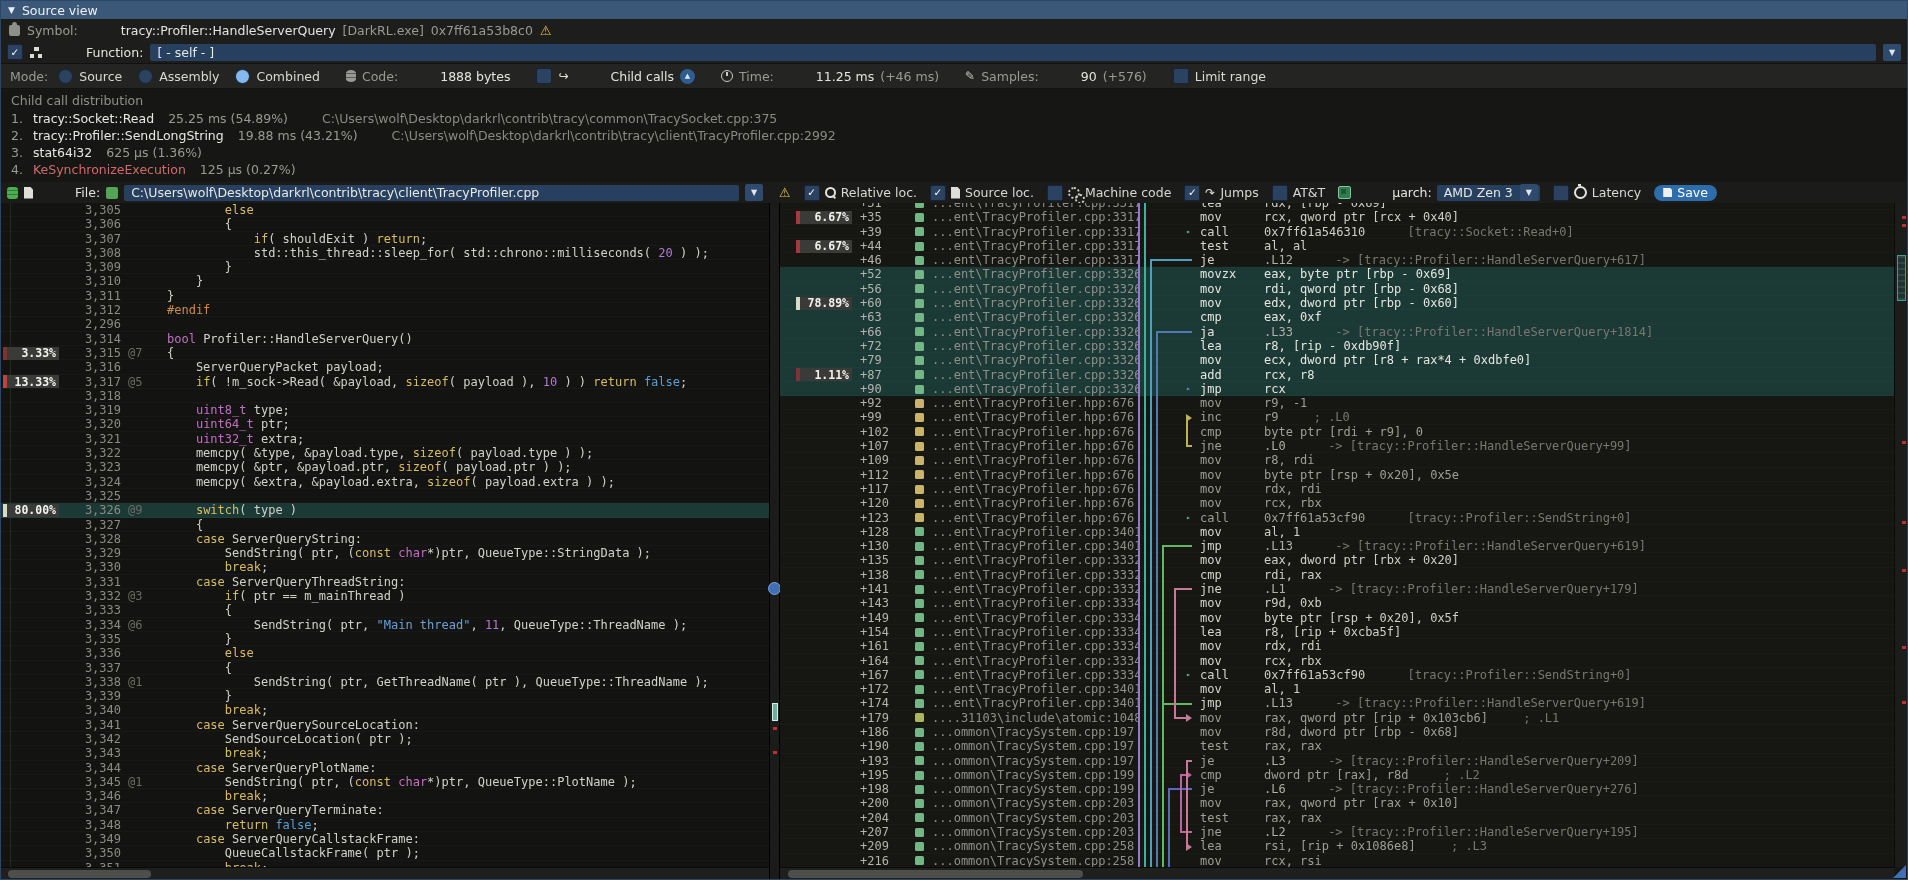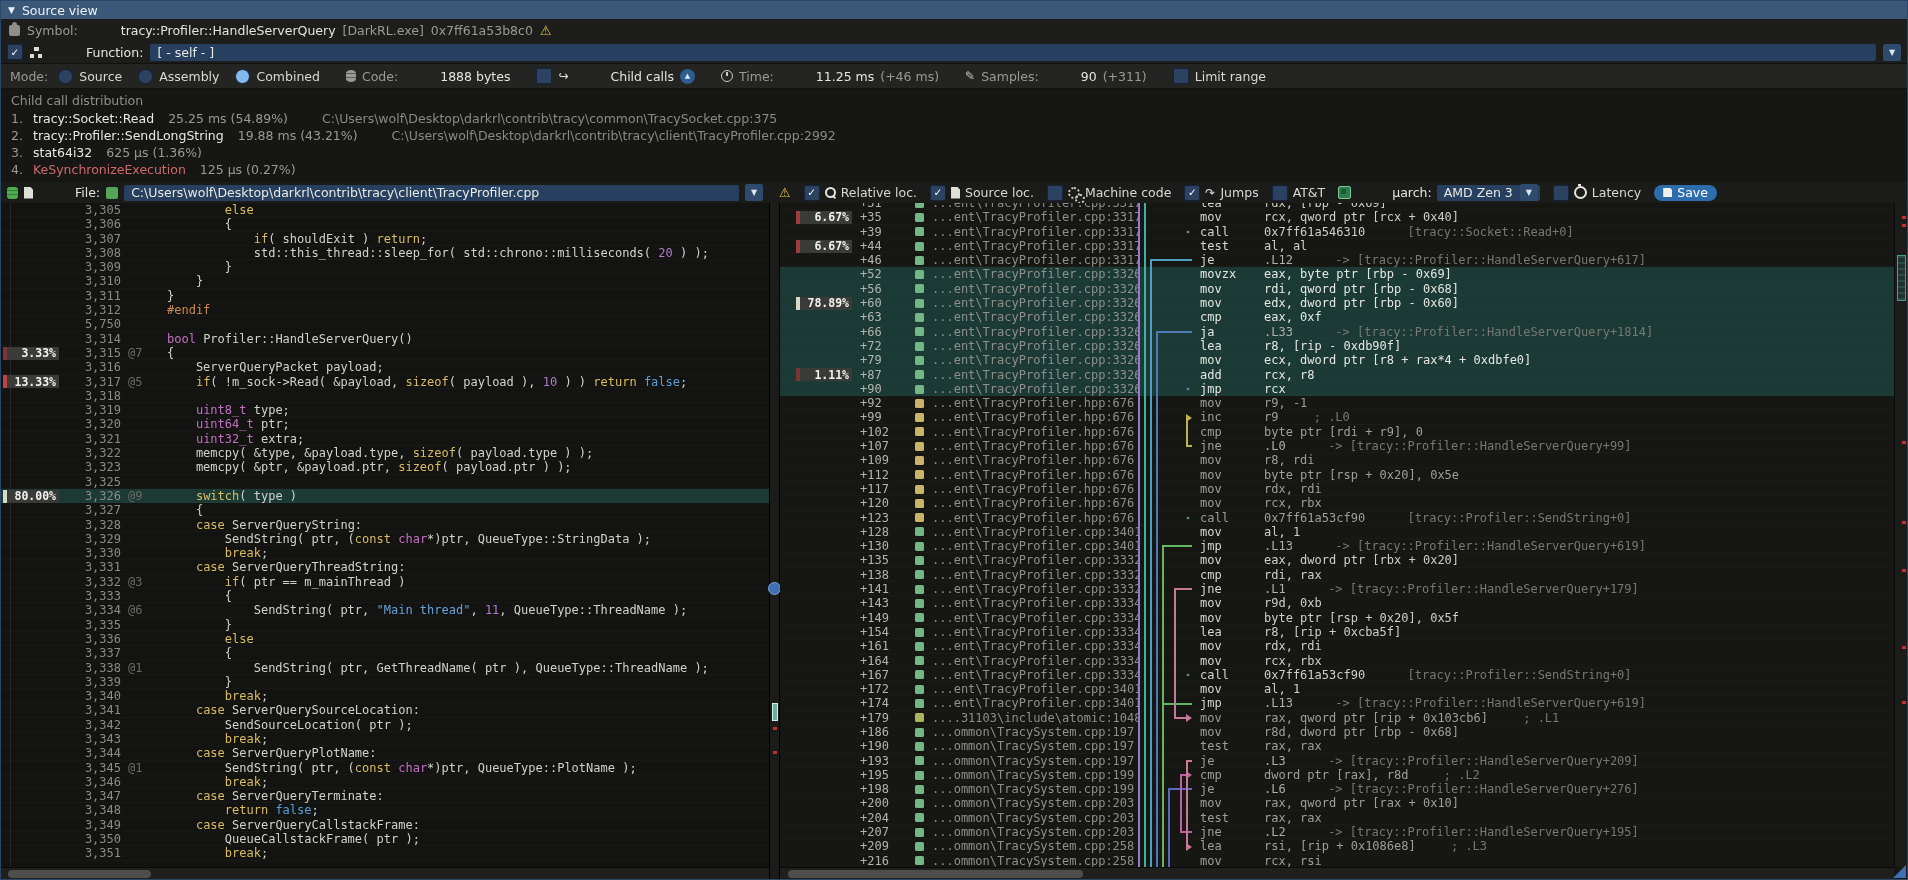--- a/index.html
+++ b/index.html
@@ -177,21 +177,21 @@
     <span class="icon-arrow gap6">↪</span>
     <span class="val gap6">Child calls</span>
     <span class="upbtn gap6">▲</span>
     <span class="icon-clock gap26"></span>
     <span class="lbl gap6">Time:</span>
     <span class="val gap6">11.25 ms</span>
     <span class="lbl gap6">(+46 ms)</span>
     <span class="icon-pencil gap26">✎</span>
     <span class="lbl gap6">Samples:</span>
     <span class="val gap6">90</span>
-    <span class="lbl gap6">(+311)</span>
+    <span class="lbl gap6">(+576)</span>
     <span class="cb gap26"></span>
     <span class="gap6">Limit range</span>
   </div>
 
   <div class="abs childcalls">
     <div class="cc-header">Child call distribution</div>
     <div>
         <div class="ccrow">
           <span class="cci">1.</span>
           <span class="ccn">tracy::Socket::Read</span>
@@ -321,21 +321,21 @@
             <span class="scode">}</span>
           </div>
           <div class="srow">
             <span class="spct"></span>
             <span class="snum">3,312</span>
             <span class="sanch"></span>
             <span class="scode"><span class="pp">#endif</span></span>
           </div>
           <div class="srow">
             <span class="spct"></span>
-            <span class="snum">5,750</span>
+            <span class="snum">2,296</span>
             <span class="sanch"></span>
             <span class="scode"></span>
           </div>
           <div class="srow">
             <span class="spct"></span>
             <span class="snum">3,314</span>
             <span class="sanch"></span>
             <span class="scode"><s-y>bool</s-y> Profiler::HandleServerQuery()</span>
           </div>
           <div class="srow">
@@ -394,20 +394,26 @@
             <span class="spct"></span>
             <span class="snum">3,322</span>
             <span class="sanch"></span>
             <span class="scode">    memcpy( &amp;type, &amp;payload.type, <s-k>sizeof</s-k>( payload.type ) );</span>
           </div>
           <div class="srow">
             <span class="spct"></span>
             <span class="snum">3,323</span>
             <span class="sanch"></span>
             <span class="scode">    memcpy( &amp;ptr, &amp;payload.ptr, <s-k>sizeof</s-k>( payload.ptr ) );</span>
+          </div>
+          <div class="srow">
+            <span class="spct"></span>
+            <span class="snum">3,324</span>
+            <span class="sanch"></span>
+            <span class="scode">    memcpy( &amp;extra, &amp;payload.extra, <s-k>sizeof</s-k>( payload.extra ) );</span>
           </div>
           <div class="srow">
             <span class="spct"></span>
             <span class="snum">3,325</span>
             <span class="sanch"></span>
             <span class="scode"></span>
           </div>
           <div class="srow hl">
             <span class="spct">
               <span class="pbox">

